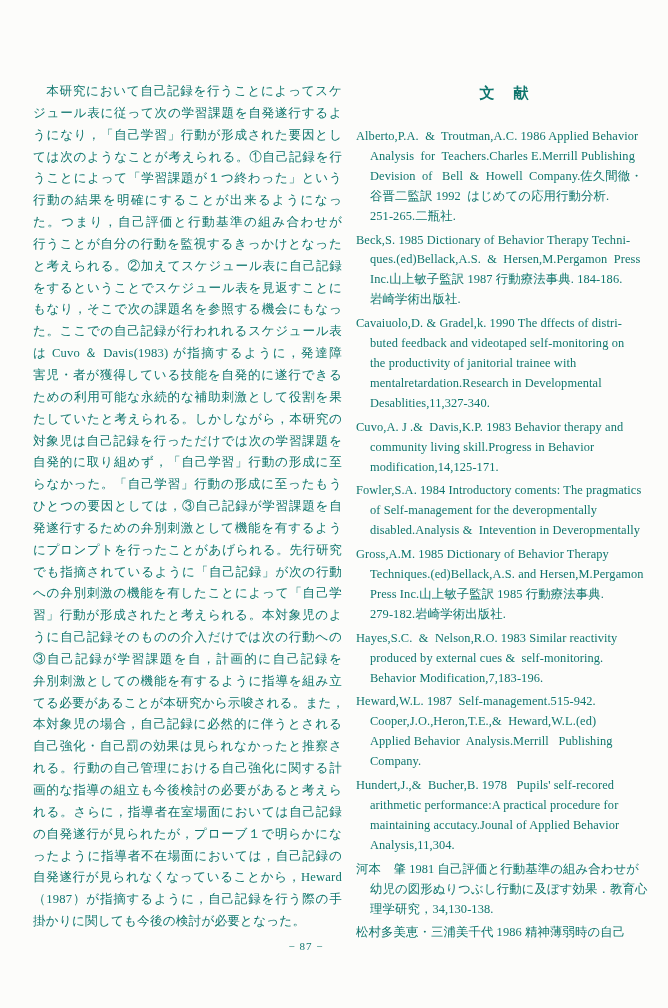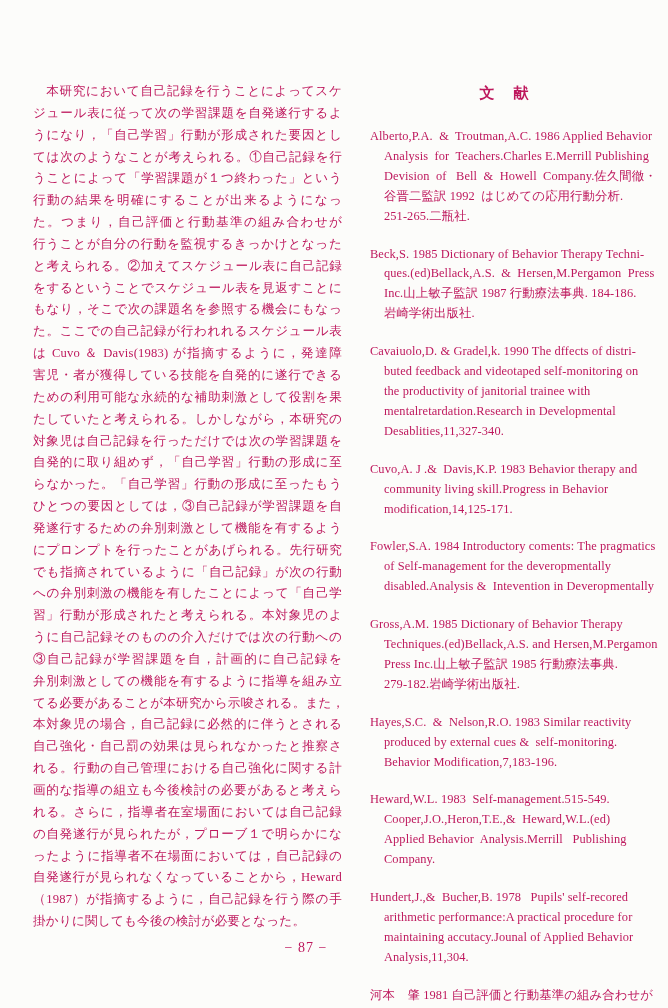--- a/index.html
+++ b/index.html
@@ -7,21 +7,21 @@
     padding: 0;
     background: #e8e8e4;
   }
   .page {
     position: relative;
     width: 668px;
     height: 1008px;
     background: #fcfcfa;
     overflow: hidden;
     font-family: "Liberation Serif", "DejaVu Serif", serif;
-    color: #be185d;
+    color: #0f766e;
   }
   
   .body-col {
     position: absolute;
     left: 33px;
     top: 81px;
     width: 309px;
   }
   .jline {
     font-size: 12.6px;
@@ -43,39 +43,39 @@
     width: 306px;
   }
   .refs-heading {
     margin: 0 0 24px 0;
     font-size: 15px;
     font-weight: bold;
     text-align: center;
     letter-spacing: 2px;
   }
   .ref-entry {
-    margin: 18px;
+    margin: 4px;
   }
   .ref-line {
     font-size: 12.4px;
     line-height: 19.9px;
     white-space: pre;
     letter-spacing: 0.1px;
   }
   .ref-line.cont {
     padding-left: 14px;
   }
   
   .page-num {
     position: absolute;
     top: 940px;
     left: 0;
     width: 612px;
     text-align: center;
-    font-size: 14px;
+    font-size: 11px;
     letter-spacing: 1px;
   }
 </style>
 </head>
 <body>
 
 <div class="page">
 
   <div class="body-col">
       <div class="jline">　本研究において自己記録を行うことによってスケ</div>
@@ -157,21 +157,21 @@
           <div class="ref-line cont">Techniques.(ed)Bellack,A.S. and Hersen,M.Pergamon</div>
           <div class="ref-line cont">Press Inc.山上敏子監訳 1985 行動療法事典.</div>
           <div class="ref-line cont">279-182.岩崎学術出版社.</div>
         </div>
         <div class="ref-entry">
           <div class="ref-line">Hayes,S.C.  &amp;  Nelson,R.O. 1983 Similar reactivity</div>
           <div class="ref-line cont">produced by external cues &amp;  self-monitoring.</div>
           <div class="ref-line cont">Behavior Modification,7,183-196.</div>
         </div>
         <div class="ref-entry">
-          <div class="ref-line">Heward,W.L. 1983  Self-management.515-549.</div>
+          <div class="ref-line">Heward,W.L. 1987  Self-management.515-942.</div>
           <div class="ref-line cont">Cooper,J.O.,Heron,T.E.,&amp;  Heward,W.L.(ed)</div>
           <div class="ref-line cont">Applied Behavior  Analysis.Merrill   Publishing</div>
           <div class="ref-line cont">Company.</div>
         </div>
         <div class="ref-entry">
           <div class="ref-line">Hundert,J.,&amp;  Bucher,B. 1978   Pupils' self-recored</div>
           <div class="ref-line cont">arithmetic performance:A practical procedure for</div>
           <div class="ref-line cont">maintaining accutacy.Jounal of Applied Behavior</div>
           <div class="ref-line cont">Analysis,11,304.</div>
         </div>

